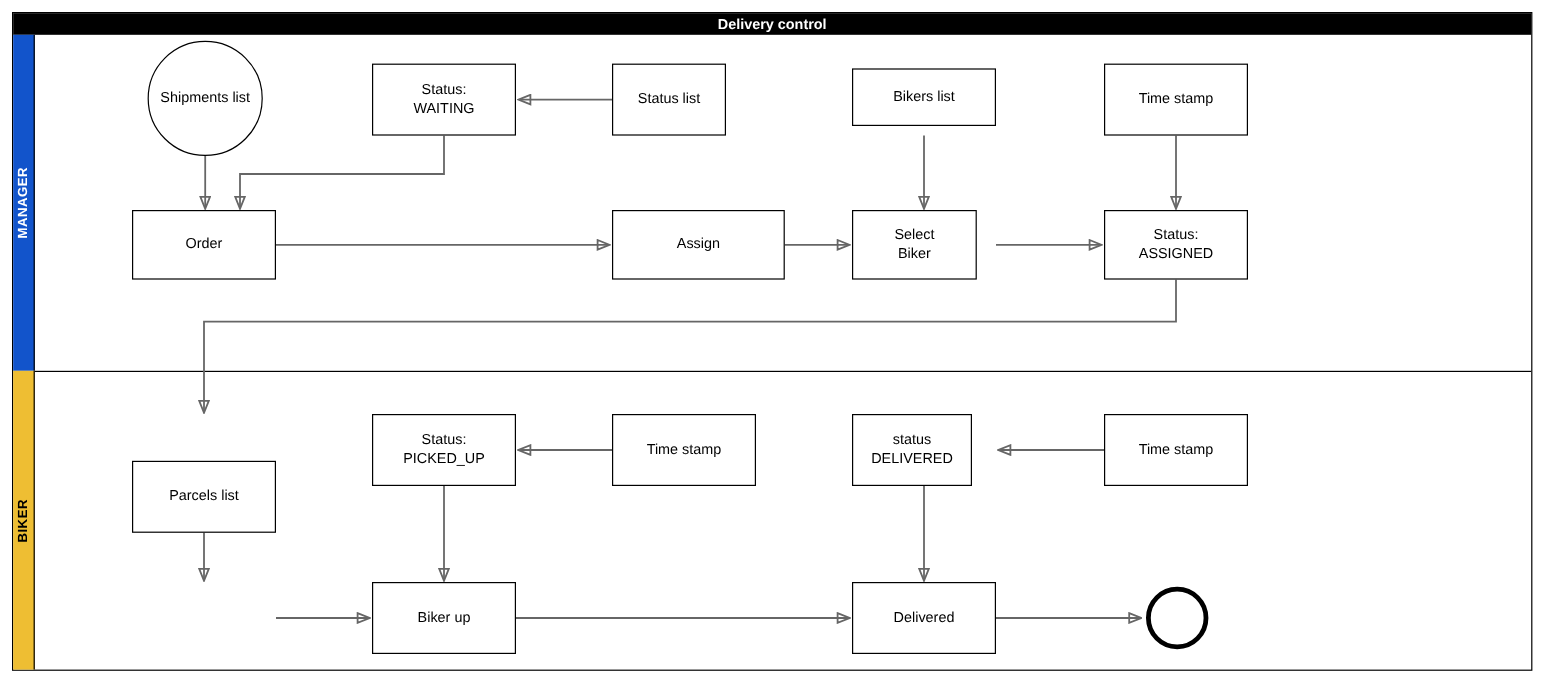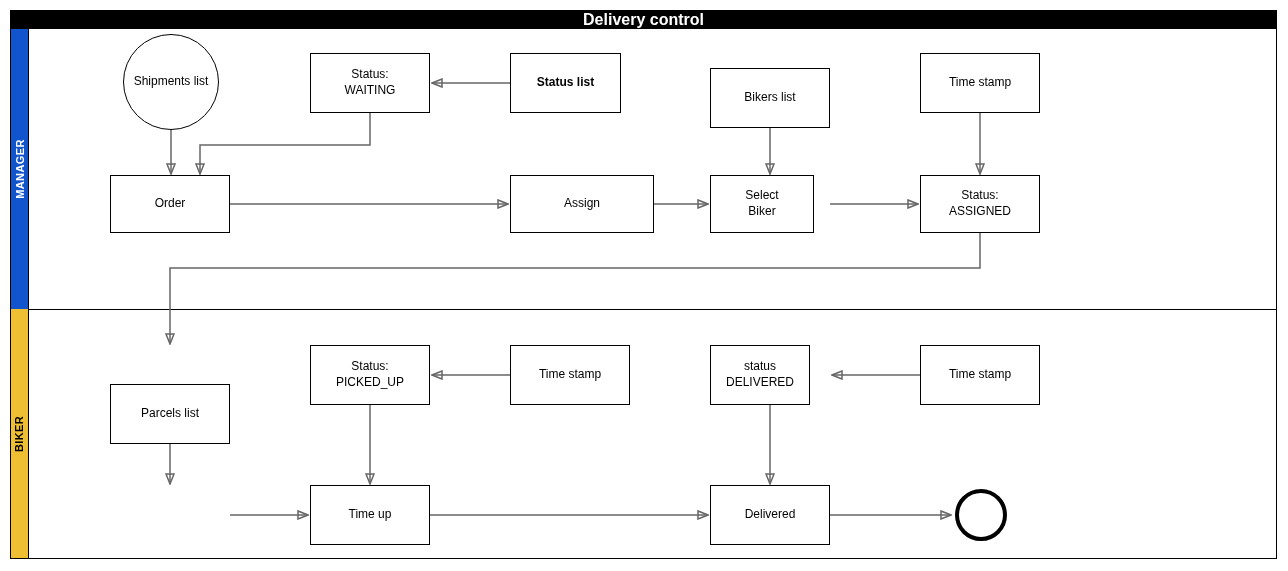--- a/index.html
+++ b/index.html
@@ -19,21 +19,21 @@
     border: 1px solid #000;
     box-sizing: border-box;
     background: #ffffff;
   }
   .title-bar {
     position: absolute;
     left: 0; top: 0;
     width: 100%; height: 18px;
     background: #000000;
     color: #ffffff;
-    font-size: 16px;
+    font-size: 12px;
     font-weight: bold;
     display: flex;
     align-items: center;
     justify-content: center;
     box-sizing: border-box;
   }
   .lane-strip {
     position: absolute;
     left: 0;
     width: 18px;
@@ -123,24 +123,24 @@
   </svg>
 
   <div class="node start-circle" style="left:123px; top:34px; width:96px; height:96px;">
     <span>Shipments list</span>
   </div>
 
   <div class="node" style="left:310px; top:53px; width:120px; height:60px;">
     <span>Status:
 WAITING</span>
   </div>
-  <div class="node" style="left:510px; top:53px; width:111px; height:60px;font-weight:bold;">
+  <div class="node" style="left:510px; top:53px; width:95px; height:60px;">
     <span>Status list</span>
   </div>
-  <div class="node" style="left:710px; top:68px; width:120px; height:60px;">
+  <div class="node" style="left:710px; top:57px; width:120px; height:48px;">
     <span>Bikers list</span>
   </div>
   <div class="node" style="left:920px; top:53px; width:120px; height:60px;">
     <span>Time stamp</span>
   </div>
 
   <div class="node" style="left:110px; top:175px; width:120px; height:58px;text-align:right;">
     <span>Order</span>
   </div>
   <div class="node" style="left:510px; top:175px; width:144px; height:58px;">
@@ -167,21 +167,21 @@
   </div>
   <div class="node" style="left:710px; top:345px; width:100px; height:60px;align-items:center;">
     <span>status
 DELIVERED</span>
   </div>
   <div class="node" style="left:920px; top:345px; width:120px; height:60px;">
     <span>Time stamp</span>
   </div>
 
   <div class="node" style="left:310px; top:485px; width:120px; height:60px;">
-    <span>Time up</span>
+    <span>Biker up</span>
   </div>
   <div class="node" style="left:710px; top:485px; width:120px; height:60px;">
     <span>Delivered</span>
   </div>
 
   <div class="node end-circle" style="left:955px; top:489px; width:52px; height:52px;"></div>
 
 </div>
 
 </body></html>

